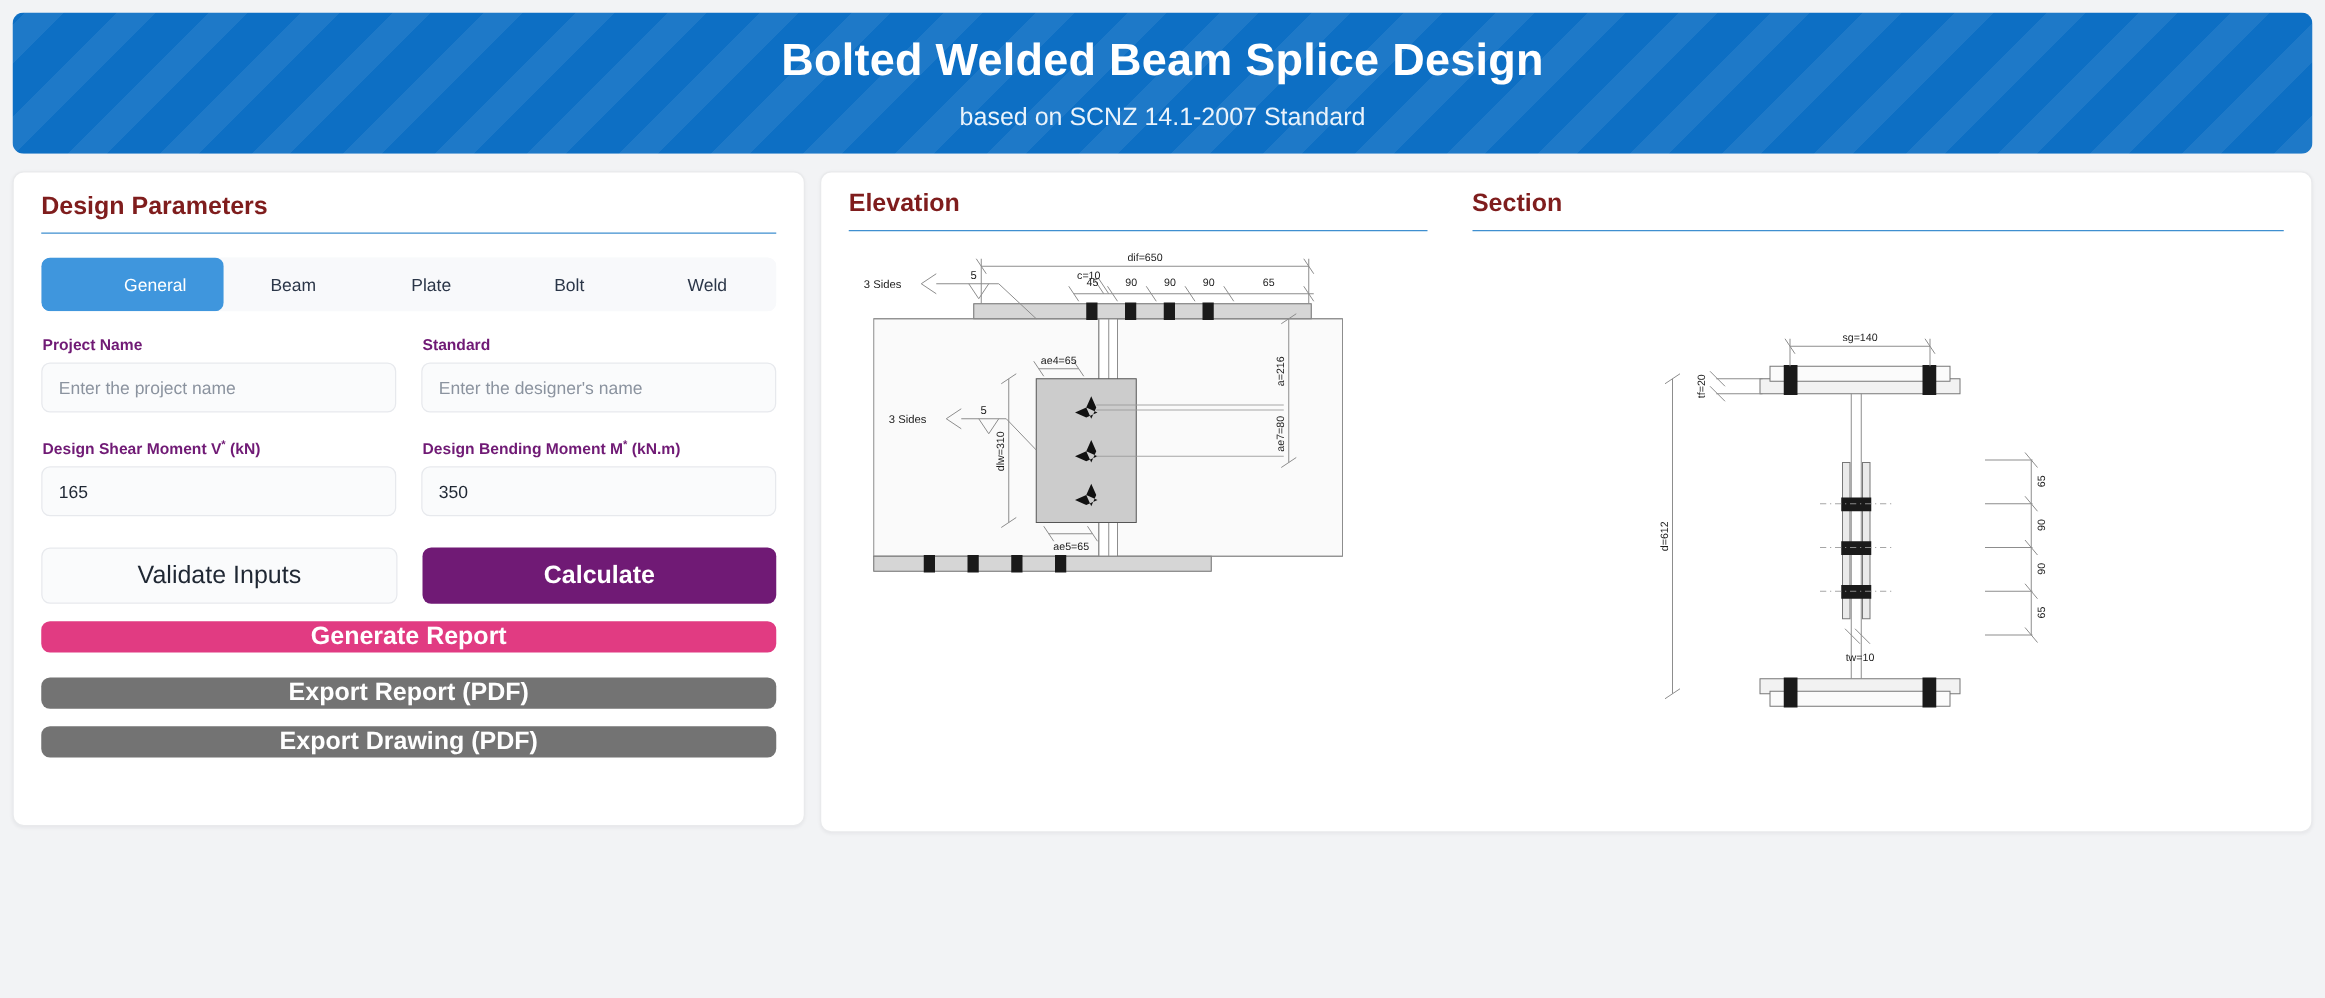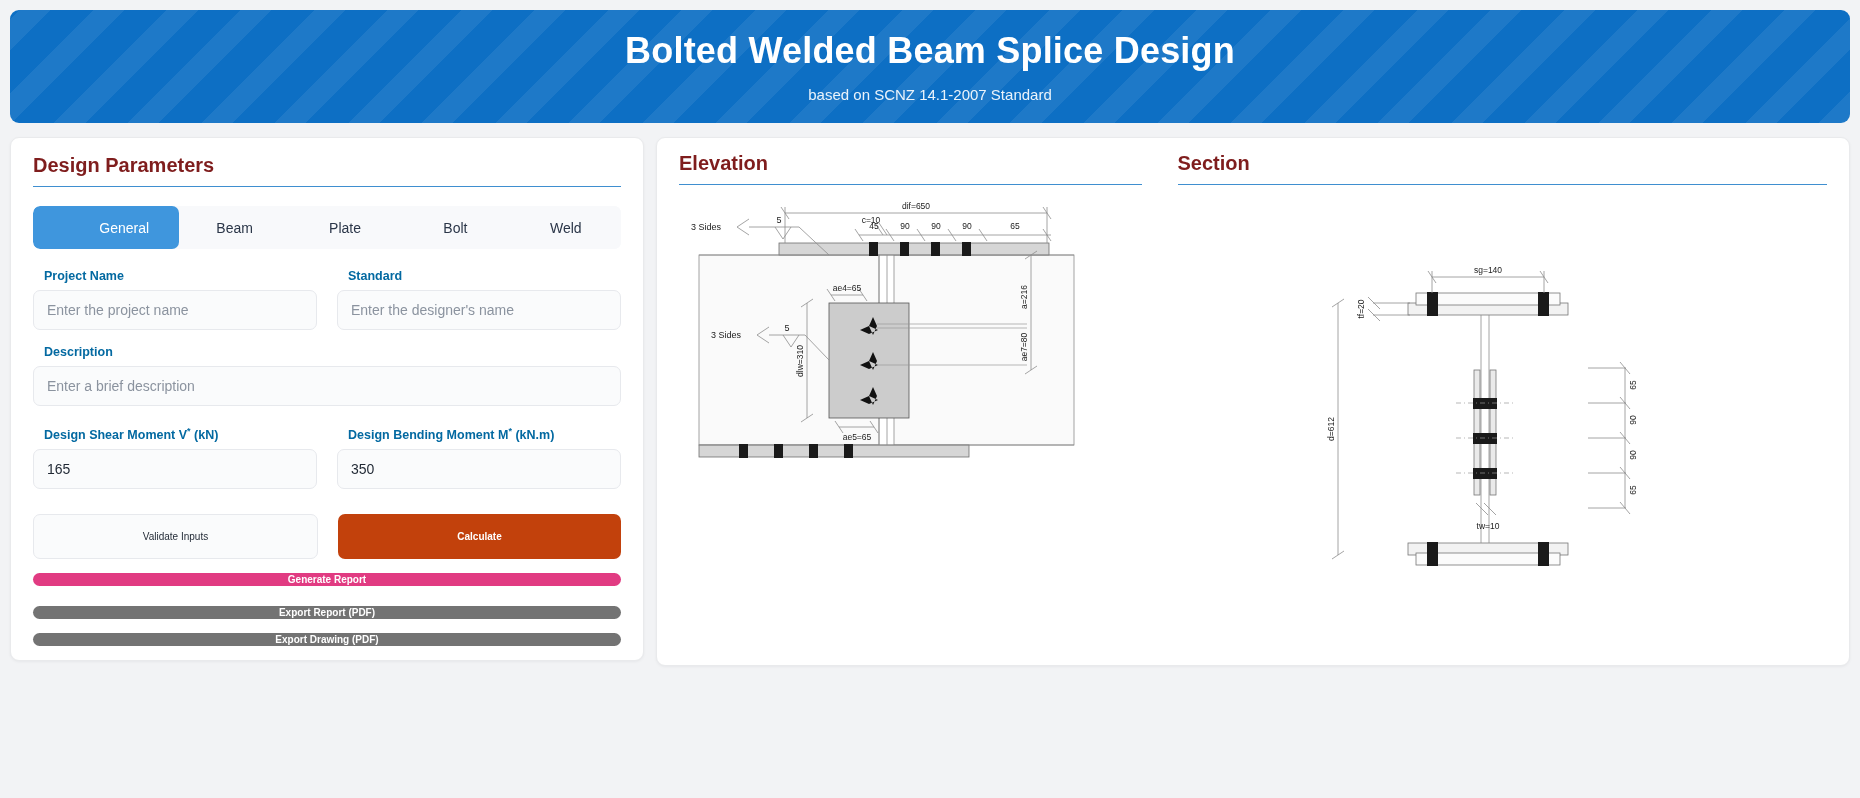--- a/index.html
+++ b/index.html
@@ -28,21 +28,21 @@
     display: flex; flex-direction: column;
     align-items: center; justify-content: center;
     overflow: hidden;
   }
   .header h1 {
     margin: 0 0 14px 0;
     font-size: 36px; font-weight: bold; color: #ffffff;
     letter-spacing: .2px;
   }
   .header .sub {
-    margin: 0; font-size: 15px; color: #eaf3fb; font-weight: normal;
+    margin: 0; font-size: 20px; color: #eaf3fb; font-weight: normal;
   }
 
   
   .card {
     position: absolute;
     background: #ffffff;
     border: 1px solid #e9eaec;
     border-radius: 9px;
     box-shadow: 0 1px 3px rgba(16,24,40,.05);
   }
@@ -70,49 +70,49 @@
     background: #f8f9fb; height: 43px;
   }
   .tab.active {
     background: #3f96dd; color: #ffffff; border-radius: 7px;
     font-weight: normal;
     padding-left: 36px;
   }
 
   
   .field-label {
-    font-size: 12.5px; font-weight: bold; color: #0369a1;
-    margin: 0 0 7px 11px; display: block;
+    font-size: 12.5px; font-weight: bold; color: #701a75;
+    margin: 0 0 7px 1px; display: block;
   }
   .field-label sup { font-size: 9px; vertical-align: super; }
   .row2 { display: flex; gap: 20px; margin-top: 20px; }
   .col  { flex: 1; min-width: 0; }
   .row1 { margin-top: 15px; }
   input.ctl {
     width: 100%; height: 40px;
     border: 1px solid #e7e9ed; border-radius: 7px;
     background: #fafbfc;
     padding: 0 13px;
     font-family: "Liberation Sans", sans-serif;
     font-size: 14px; color: #1f2733; outline: none;
   }
   input.ctl::placeholder { color: #8b939f; }
 
   
   .btn-row { display: flex; gap: 20px; margin-top: 25px; }
   .btn {
     flex: 1; height: 45px; border-radius: 7px; border: none;
     font-family: "Liberation Sans", sans-serif;
-    font-size: 10px; cursor: pointer;
+    font-size: 20px; cursor: pointer;
     display: flex; align-items: center; justify-content: center;
   }
   .btn-ghost {
     background: #fafbfc; border: 1px solid #e7e9ed; color: #1f2733;
   }
-  .btn-green  { background: #c2410c; color: #fff; font-weight: bold; }
+  .btn-green  { background: #701a75; color: #fff; font-weight: bold; }
   .btn-pink   { background: #e13b82; color: #fff; font-weight: bold; }
   .btn-blue   { background: #737373; color: #fff; font-weight: bold; }
   .btn-row.tight { margin-top: 14px; flex-direction: column; }
   .btn-spacer { flex: 1; }
 
   
   .draw-wrap { display: flex; padding: 14px 22px 0 22px; }
   .draw-col-elev { width: 470px; }
   .draw-col-sect { width: 660px; margin-left: 36px; }
   .draw-body { height: 430px; }
@@ -147,24 +147,20 @@
         <div class="col">
           <span class="field-label">Project Name</span>
           <input class="ctl" type="text" placeholder="Enter the project name" style="">
         </div>
         <div class="col">
           <span class="field-label">Standard</span>
           <input class="ctl" type="text" placeholder="Enter the designer's name" style="">
         </div>
       </div>
 
-      <div class="row1">
-        <span class="field-label">Description</span>
-        <input class="ctl" type="text" placeholder="Enter a brief description" style="">
-      </div>
 
       <div class="row2">
         <div class="col">
           <span class="field-label"><span>Design Shear Moment V</span><sup>*</sup><span> (kN)</span></span>
           <input class="ctl" type="text" value="165" style="">
         </div>
         <div class="col">
           <span class="field-label"><span>Design Bending Moment M</span><sup>*</sup><span> (kN.m)</span></span>
           <input class="ctl" type="text" value="350" style="">
         </div>

